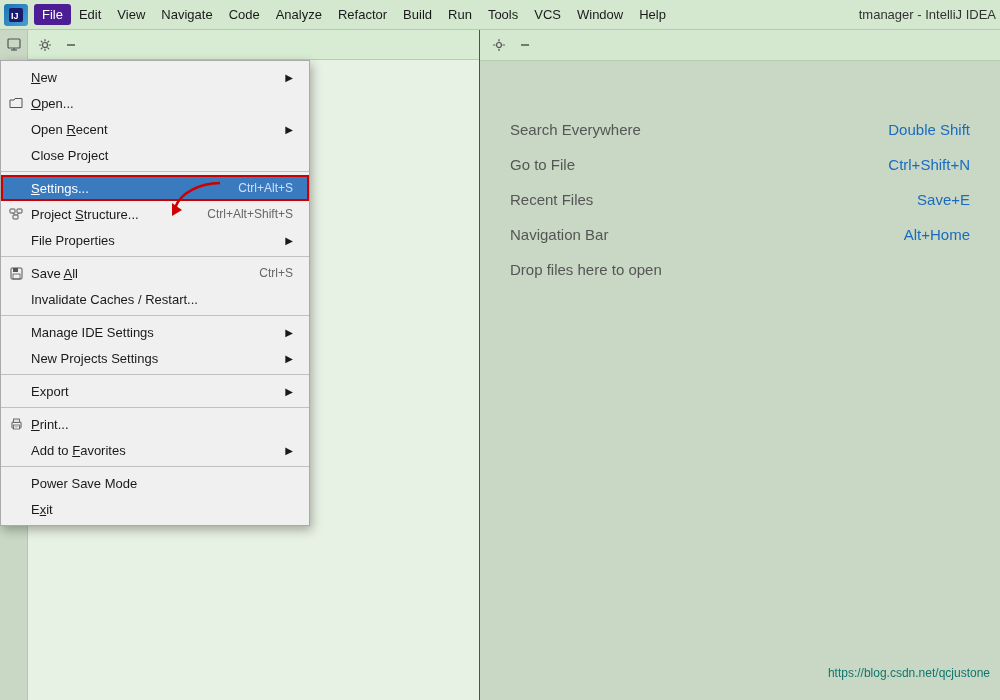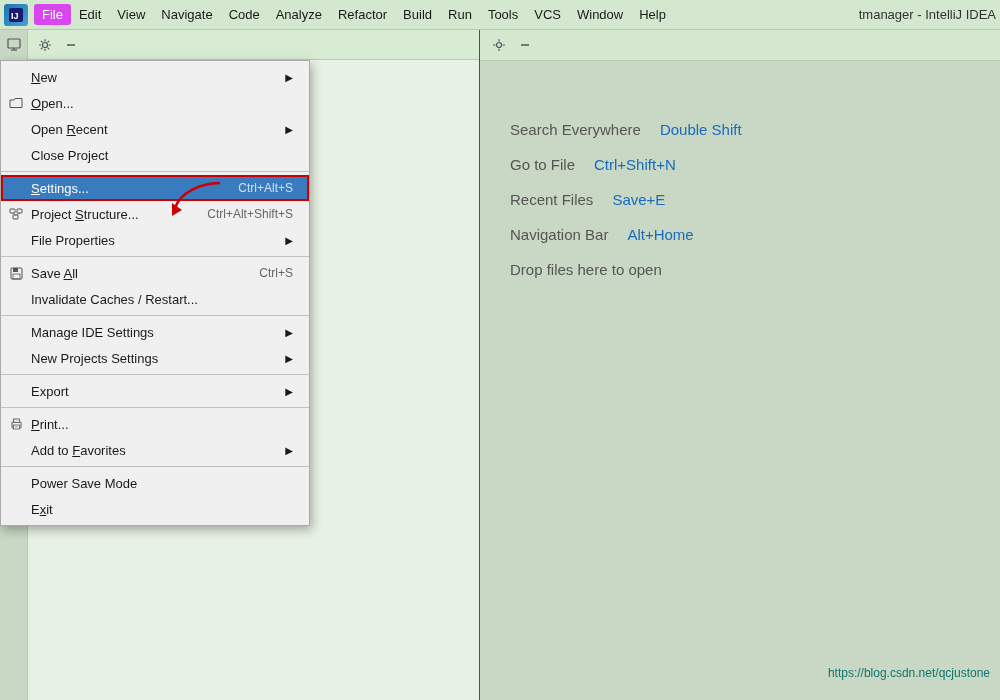--- a/index.html
+++ b/index.html
@@ -37,21 +37,21 @@
       cursor: pointer;
       border-radius: 3px;
       color: #1a1a1a;
       font-size: 13px;
     }
     .menubar-item:hover, .menubar-item.active {
       background: #3a7abf;
       color: white;
     }
     .menubar-item.active {
-      background: #d946ef;
+      background: #4c1d95;
       color: white;
     }
     .menubar-title {
       margin-left: auto;
       color: #333;
       font-size: 13px;
     }
 
     
     .main-area {
@@ -77,20 +77,21 @@
       color: #333;
     }
 
     .right-hint {
       color: #555;
       font-size: 15px;
       margin-bottom: 18px;
       display: flex;
       align-items: center;
       gap: 19px;
+      justify-content: space-between;
     }
     .right-hint-shortcut {
       color: #1a6bbf;
       font-size: 15px;
     }
 
     .watermark {
       position: absolute;
       bottom: 20px;
       right: 10px;

